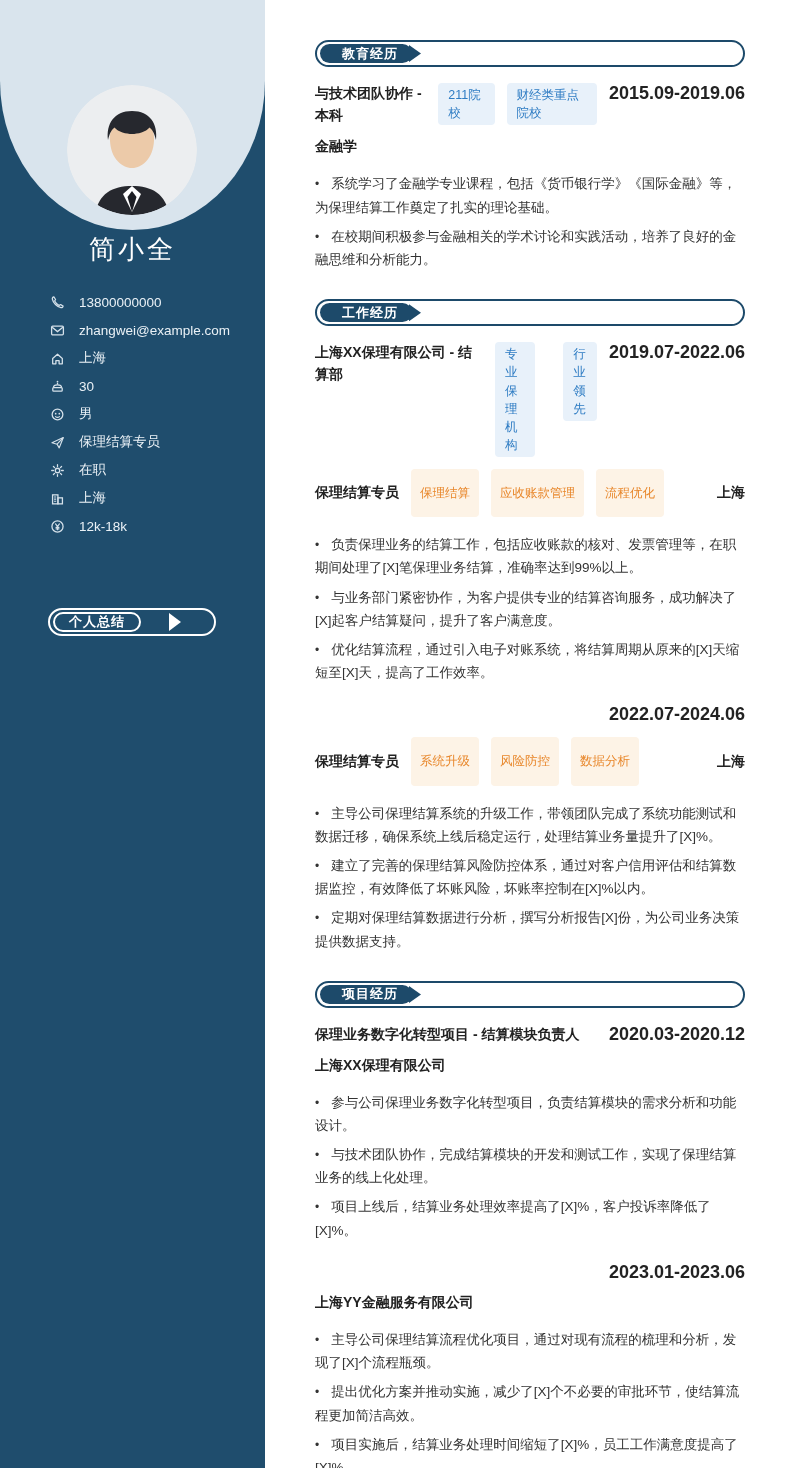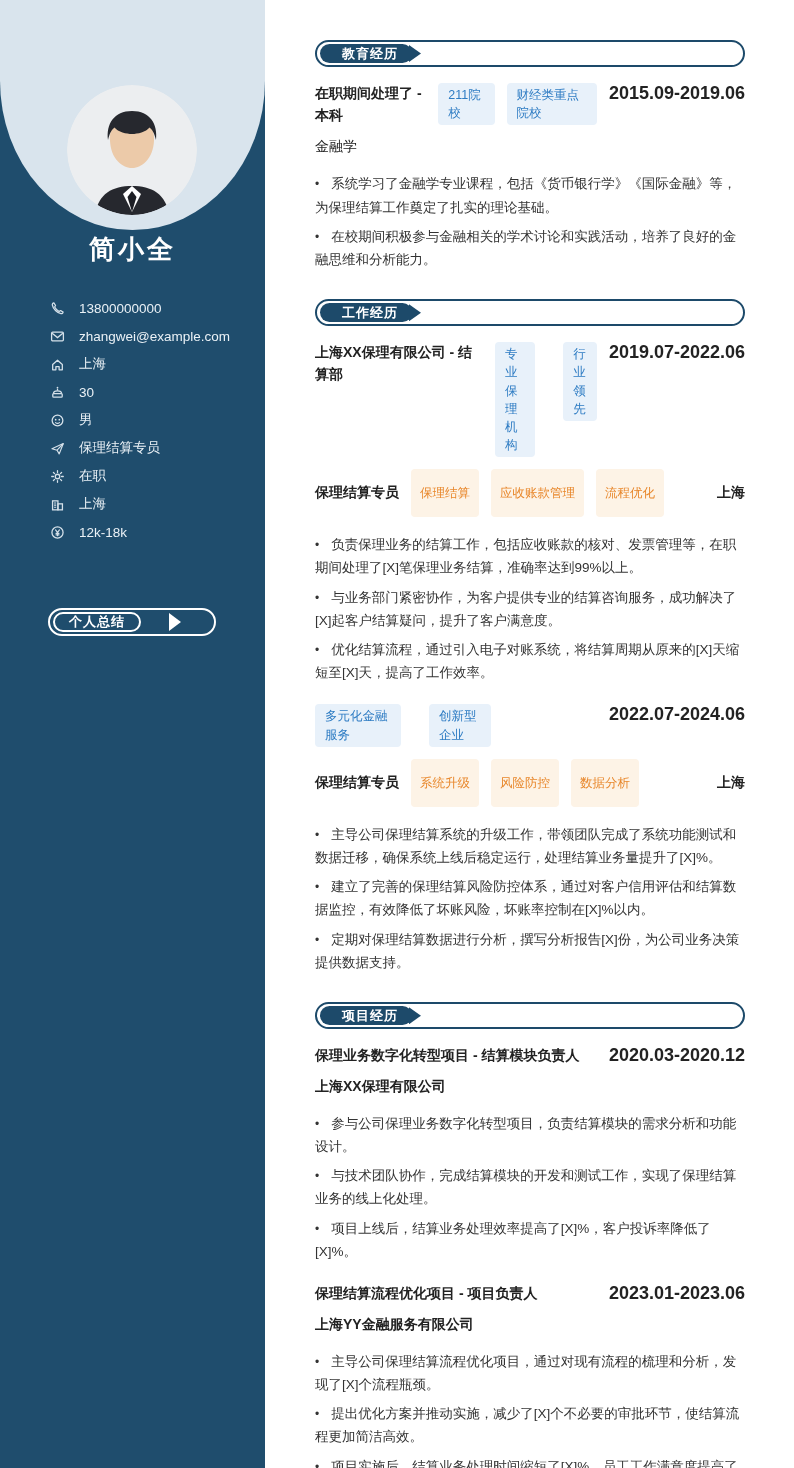--- a/index.html
+++ b/index.html
@@ -11,22 +11,22 @@
   body{
     width:794px;height:1468px;margin:0;position:relative;overflow:hidden;background:#fff;
     font-family:"Liberation Sans","DejaVu Sans",sans-serif;color:var(--txt);
   }
   
   .sidebar{position:absolute;left:0;top:0;width:265px;height:1468px;background:var(--sidebar);}
   .arch{position:absolute;left:0;top:0;width:265px;height:230px;background:var(--arch);
         border-bottom-left-radius:135px 152px;border-bottom-right-radius:135px 152px;}
   .avatar{position:absolute;left:67px;top:85px;width:130px;height:130px;border-radius:50%;overflow:hidden;}
   .side-name{position:absolute;top:232px;left:0;width:265px;text-align:center;color:#fff;
-             font-size:26px;font-weight:700;letter-spacing:3px;}
-  .contact{position:absolute;top:294px;left:0;width:265px;padding:0 30px 0 50px;}
+             font-size:26px;font-weight:400;letter-spacing:3px;}
+  .contact{position:absolute;top:288px;left:0;width:265px;padding:0 30px 0 50px;}
   .c-row{display:flex;align-items:center;gap:14px;height:28px;color:#eaf1f6;font-size:13.5px;}
   .c-row svg{flex-shrink:0;display:block;}
   .summary{position:absolute;top:608px;left:0;width:265px;padding:0 44px 0 48px;}
   .side-head{width:168px;height:28px;border:2px solid #fff;border-radius:999px;display:flex;align-items:center;padding:2px 3px;gap:25px;}
   .side-pill{height:20px;border:2px solid #fff;border-radius:999px;display:flex;align-items:center;
              padding:0 14px;color:#fff;font-size:13px;font-weight:700;letter-spacing:1px;}
   .side-tail{width:12px;height:18px;background:#fff;clip-path:polygon(0 0,100% 50%,0 100%);margin-left:3px;}
   .sum-text{margin:20px 0 0 18px;color:#e6edf3;font-size:13.5px;line-height:2.05;}
   .sum-text p{margin:0;}
   .sum-text .dot{margin-right:12px;}
@@ -43,21 +43,21 @@
   .tag{display:inline-block;font-size:12.5px;border-radius:4px;padding:3px 10px;line-height:1.45;}
   .tag.blue{background:var(--tagb-bg);color:var(--tagb-tx);}
   .tag.orange{background:var(--tago-bg);color:var(--tago-tx);padding:15px 9px;white-space:nowrap;}
   .jcompany{width:168px;flex-shrink:0;}
   .jtags{display:flex;gap:28px;align-items:flex-start;}
   .jtags .tag.blue.w1{max-width:86px;}
   .jtags .tag.blue.w2{max-width:62px;}
   .role-row{display:flex;align-items:center;gap:12px;margin-top:12px;}
   .role{font-size:14px;font-weight:700;color:var(--title);white-space:nowrap;}
   .loc{margin-left:auto;font-size:14px;font-weight:700;color:var(--title);white-space:nowrap;}
-  .major{font-size:14px;font-weight:400;color:var(--title);margin-top:12px;}
+  .major{font-size:14px;font-weight:700;color:var(--title);margin-top:12px;}
   .blts{margin-top:16px;}
   .blts p{font-size:13.5px;line-height:1.72;margin:6px 0;color:var(--txt);}
   .blts .dot{margin-right:12px;font-size:12px;}
   .gap-s{height:14px;} .gap-m{height:22px;}
   .proj-company{font-size:14px;font-weight:700;color:var(--title);margin-top:11px;}
   .skills{display:grid;grid-template-columns:1fr 1fr;column-gap:28px;row-gap:18px;margin:18px 0 6px;}
   .skill{display:flex;align-items:center;}
   .skill-label{font-size:13.5px;font-weight:700;color:var(--title);width:92px;flex-shrink:0;}
   .skill-bar{flex:1;height:12px;background:#e9e9e9;overflow:hidden;}
   .skill-fill{height:100%;background:linear-gradient(90deg,#e4edf5,#d8e6f2 70%,#dce9f4);}
@@ -167,21 +167,21 @@
 
 <main class="main">
 
   <div class="sec-head">
     <div class="sec-pill">
         <span>教育经历</span>
       </div>
     <span class="sec-tail"></span>
   </div>
   <div class="entry-top">
-    <span class="entry-title">在职期间处理了 - 本科</span>
+    <span class="entry-title">与技术团队协作 - 本科</span>
     <span class="tag blue">211院校</span>
     <span class="tag blue">财经类重点院校</span>
     <span class="entry-date">2015.09-2019.06</span>
   </div>
   <div class="major">金融学</div>
   <div class="blts">
     <p><span class="dot">•</span><span>系统学习了金融学专业课程，包括《货币银行学》《国际金融》等，为保理结算工作奠定了扎实的理论基础。</span></p>
     <p><span class="dot">•</span><span>在校期间积极参与金融相关的学术讨论和实践活动，培养了良好的金融思维和分析能力。</span></p>
   </div>
 
@@ -211,24 +211,20 @@
   </div>
   <div class="blts">
     <p><span class="dot">•</span><span>负责保理业务的结算工作，包括应收账款的核对、发票管理等，在职期间处理了[X]笔保理业务结算，准确率达到99%以上。</span></p>
     <p><span class="dot">•</span><span>与业务部门紧密协作，为客户提供专业的结算咨询服务，成功解决了[X]起客户结算疑问，提升了客户满意度。</span></p>
     <p><span class="dot">•</span><span>优化结算流程，通过引入电子对账系统，将结算周期从原来的[X]天缩短至[X]天，提高了工作效率。</span></p>
   </div>
 
   <div class="gap-s"></div>
 
   <div class="entry-top">
-    <span class="jtags">
-      <span class="tag blue w1">多元化金融服务</span>
-      <span class="tag blue w2">创新型企业</span>
-    </span>
     <span class="entry-date">2022.07-2024.06</span>
   </div>
   <div class="role-row">
     <span class="role">保理结算专员</span>
     <span class="tag orange">系统升级</span>
     <span class="tag orange">风险防控</span>
     <span class="tag orange">数据分析</span>
     <span class="loc">上海</span>
   </div>
   <div class="blts">
@@ -253,21 +249,20 @@
   <div class="proj-company">上海XX保理有限公司</div>
   <div class="blts">
     <p><span class="dot">•</span><span>参与公司保理业务数字化转型项目，负责结算模块的需求分析和功能设计。</span></p>
     <p><span class="dot">•</span><span>与技术团队协作，完成结算模块的开发和测试工作，实现了保理结算业务的线上化处理。</span></p>
     <p><span class="dot">•</span><span>项目上线后，结算业务处理效率提高了[X]%，客户投诉率降低了[X]%。</span></p>
   </div>
 
   <div class="gap-s"></div>
 
   <div class="entry-top">
-    <span class="entry-title">保理结算流程优化项目 - 项目负责人</span>
     <span class="entry-date">2023.01-2023.06</span>
   </div>
   <div class="proj-company">上海YY金融服务有限公司</div>
   <div class="blts">
     <p><span class="dot">•</span><span>主导公司保理结算流程优化项目，通过对现有流程的梳理和分析，发现了[X]个流程瓶颈。</span></p>
     <p><span class="dot">•</span><span>提出优化方案并推动实施，减少了[X]个不必要的审批环节，使结算流程更加简洁高效。</span></p>
     <p><span class="dot">•</span><span>项目实施后，结算业务处理时间缩短了[X]%，员工工作满意度提高了[X]%。</span></p>
   </div>
 
   <div class="gap-m"></div>

